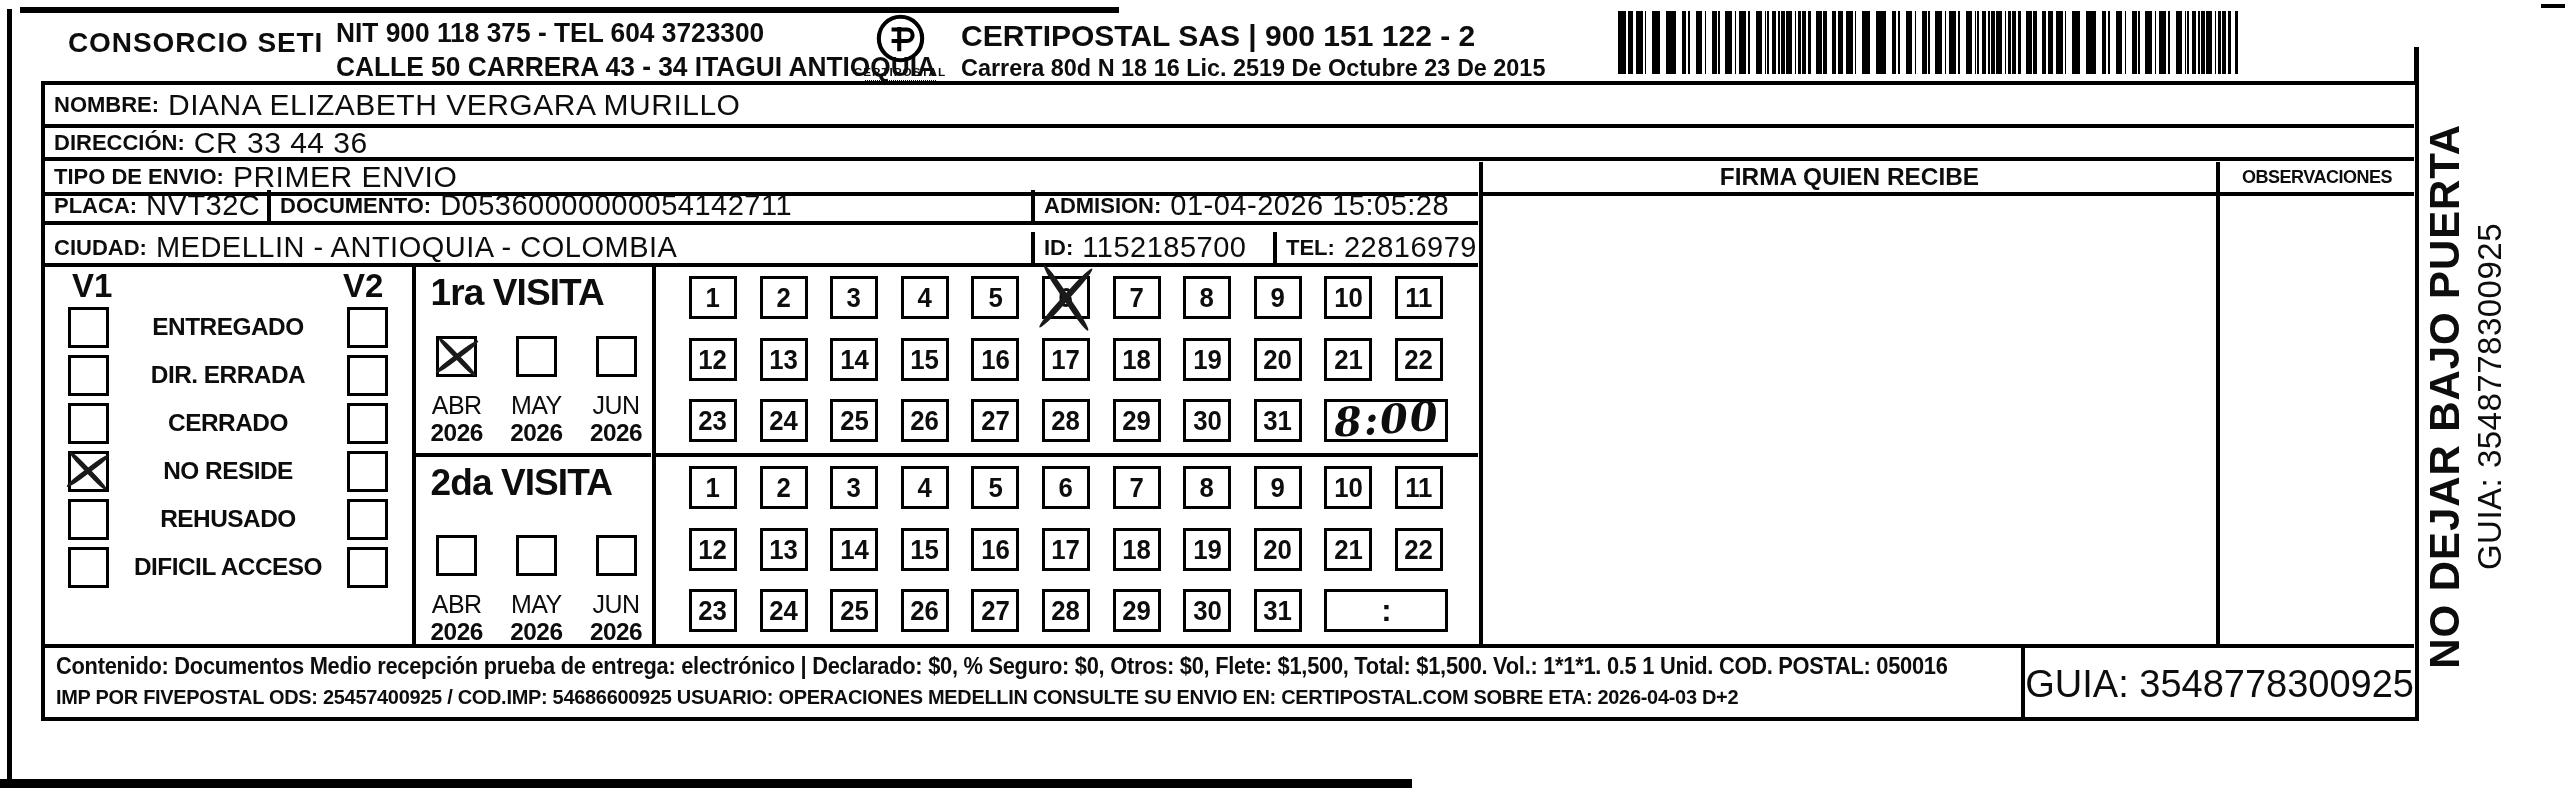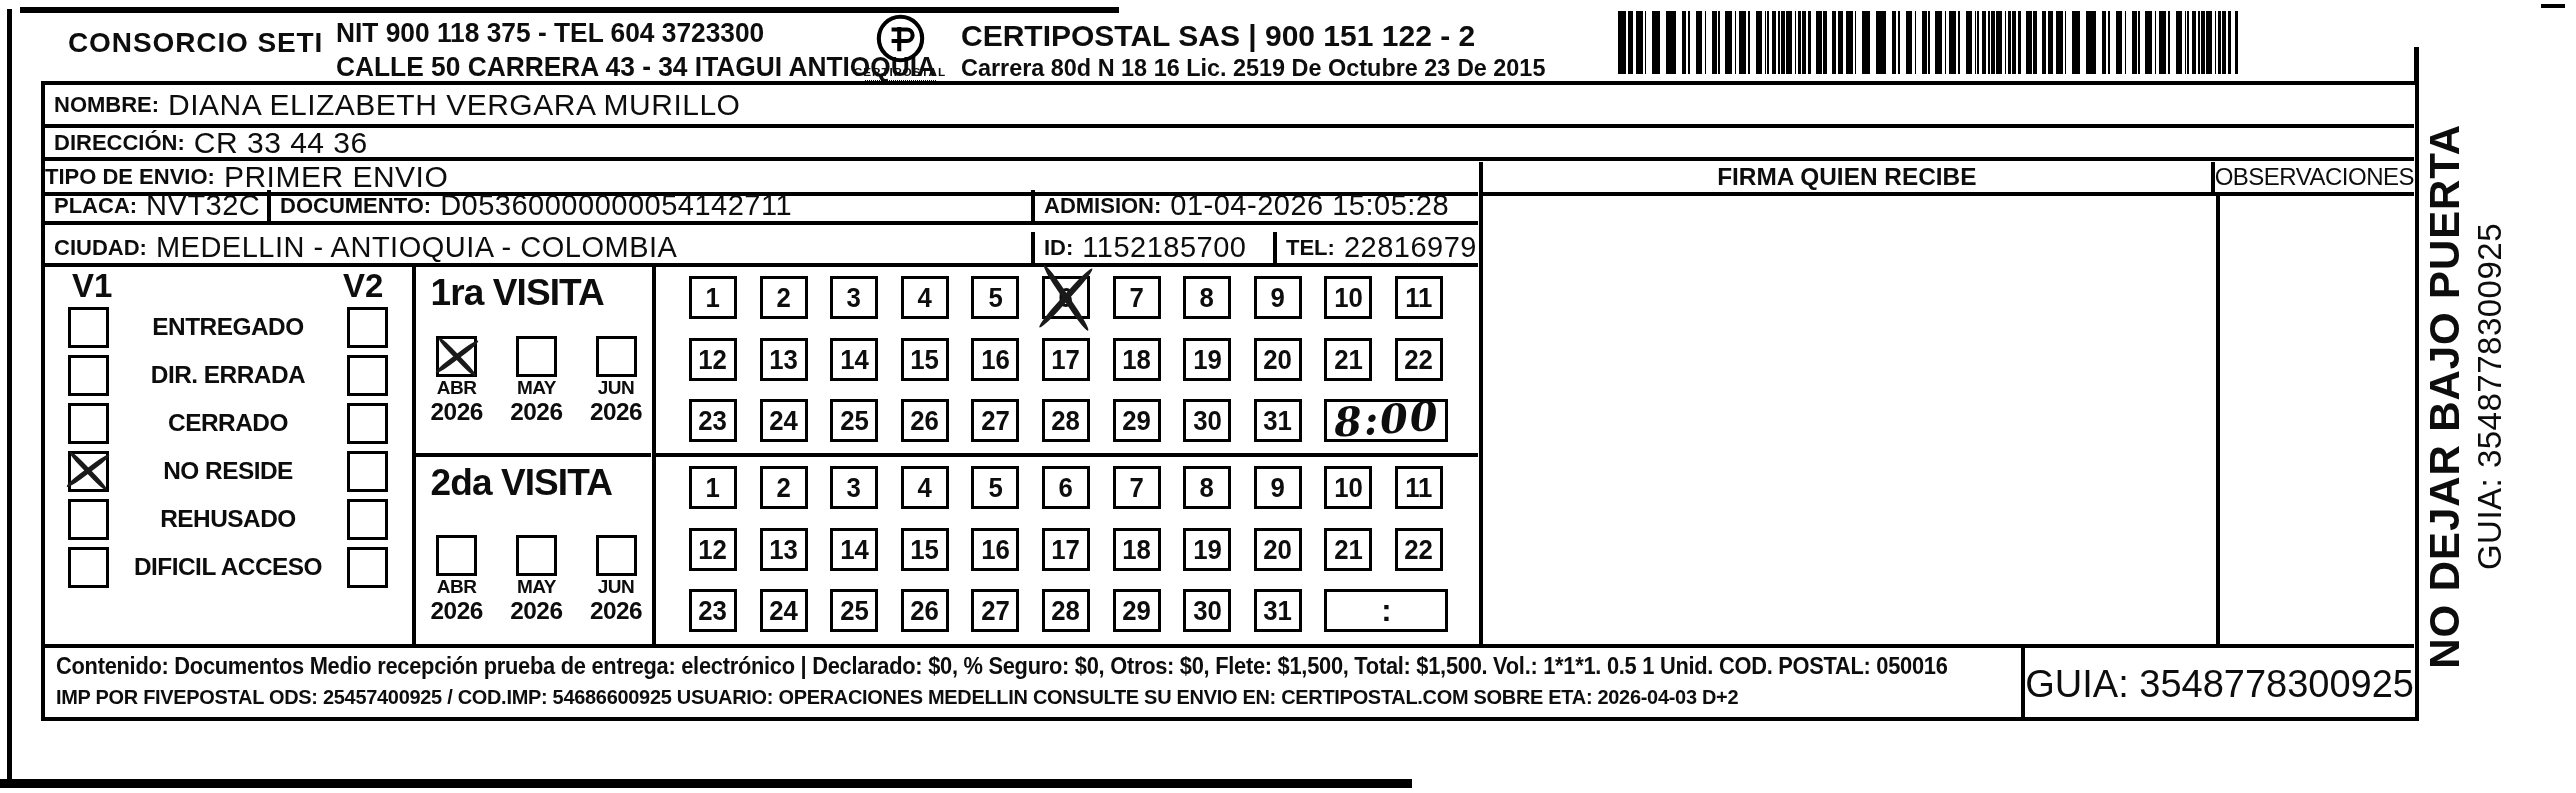--- a/index.html
+++ b/index.html
@@ -37,21 +37,21 @@
   .row-nombre    { top:0;    height:43px; }
   .row-direccion { top:43px; height:33px; }
   .lbl  { font-weight:700; font-size:22px; margin-right:9px; }
   .val  { font-size:30px; font-weight:400; letter-spacing:0.5px; }
 
   .mid { position:absolute; left:0; top:77px; width:2369px; height:486px; border-bottom:4.5px solid #000; }
   .left-pane  { position:absolute; left:0; top:0; width:1438px; height:482px; border-right:4.5px solid #000; }
   .right-pane { position:absolute; left:1438px; top:0; width:931px; height:482px; }
 
   .lrow { position:absolute; left:0; width:1433px; display:flex; align-items:center; border-bottom:4.5px solid #000; white-space:nowrap; }
-  .row-tipo   { top:0;    height:34px; }
+  .row-tipo   { top:0;    height:34px; padding-left:9px; }
   .row-placa  { top:28px; height:35px; }
   .row-ciudad { top:70px; height:35px; }
   .cell { height:100%; display:flex; align-items:center; padding-left:9px; white-space:nowrap; overflow:hidden; }
   .cell-br { border-right:4.5px solid #000; }
   .c-placa { width:226px; } .c-doc { width:764px; } .c-adm { width:443px; }
   .c-ciudad { width:990px; } .c-id { width:242px; } .c-tel { width:201px; }
   .val-sm { font-size:29px; font-weight:400; letter-spacing:0.5px; }
 
   .visits { position:absolute; left:0; top:105px; width:1433px; height:377px; }
   .status-panel { position:absolute; left:0; top:0; width:371px; height:377px; border-right:4.5px solid #000; }
@@ -65,21 +65,21 @@
 
   .months-panel { position:absolute; left:371px; top:0; width:240px; height:377px; border-right:4.5px solid #000; }
   .vm { position:relative; width:235px; }
   .vm1 { height:190px; border-bottom:4.5px solid #000; }
   .vm2 { height:187px; }
   .vm-title { position:absolute; top:5.4px; left:14.5px; font-size:37px; font-weight:700; letter-spacing:-0.9px; white-space:nowrap; }
   .months-row { position:absolute; top:69px; left:7.2px; display:flex; gap:12.7px; }
   .vm2 .months-row { top:78px; }
   .mcol { width:67px; text-align:center; }
   .mcol .cbox { margin:0 auto; }
-  .mlabel { font-size:19px; font-weight:700; line-height:1.12; margin-top:0; letter-spacing:-0.5px; }
+  .mlabel { font-size:25px; font-weight:400; line-height:1.12; margin-top:14px; letter-spacing:-0.5px; }
   .myear  { font-size:24.4px; font-weight:700; line-height:1.12; letter-spacing:-0.5px; }
 
   .day-area { position:absolute; left:610px; top:0; width:823px; height:377px; }
   .dgrid { position:relative; width:823px; }
   .dg1 { height:190px; border-bottom:4.5px solid #000; }
   .dg2 { height:187px; }
   .drow { position:absolute; left:34px; display:flex; gap:22.6px; }
   .dgrid .drow:nth-child(1) { top:9px; }
   .dgrid .drow:nth-child(2) { top:71px; }
   .dgrid .drow:nth-child(3) { top:132px; }
@@ -94,21 +94,21 @@
   .xmark::after  { transform:translate(-50%,-50%) rotate(-37deg) skewX(-5deg); }
   .big-x::before,.big-x::after { width:150%; height:6.3px; }
   .big-x::before { transform:translate(-50%,-50%) rotate(56deg); }
   .big-x::after  { transform:translate(-50%,-50%) rotate(-48deg); }
   .hand-time { font-family:"DejaVu Serif", serif; font-style:italic; font-weight:700; font-size:40px; letter-spacing:1.8px; transform:rotate(-4deg) translateY(-1.8px); white-space:nowrap; }
   .time-colon { font-size:31px; font-weight:800; }
 
   
   .rp-header { position:absolute; left:0; top:0; width:931px; height:34px; border-bottom:4.5px solid #000; display:flex; }
   .firma-cell { width:737px; border-right:4.5px solid #000; display:flex; align-items:center; justify-content:center; font-size:24.4px; font-weight:700; }
-  .obs-cell { flex:1; display:flex; align-items:center; justify-content:center; font-size:24px; font-weight:400; letter-spacing:-0.5px; }
+  .obs-cell { flex:1; display:flex; align-items:center; justify-content:center; font-size:18px; font-weight:700; letter-spacing:-0.5px; }
   .rp-body { position:absolute; left:0; top:34px; width:931px; height:448px; display:flex; }
   .firma-body { width:737px; border-right:4.5px solid #000; }
   .obs-body { flex:1; }
 
   
   .footer-row { position:absolute; left:0; top:563px; width:2369px; height:72px; display:flex; }
   .footer-text { width:2009px; border-right:4.5px solid #000; padding:5.4px 0 0 11px; overflow:hidden; }
   .f-line1 { font-size:23.5px; font-weight:700; transform:scaleX(.93); transform-origin:left; white-space:nowrap; letter-spacing:-0.3px; }
   .f-line2 { font-size:21px; font-weight:700; transform:scaleX(.95); transform-origin:left; white-space:nowrap; margin-top:4.5px; letter-spacing:-0.3px; }
   .guia-box { flex:1; display:flex; align-items:center; justify-content:center; font-size:38px; font-weight:400; white-space:nowrap; }

